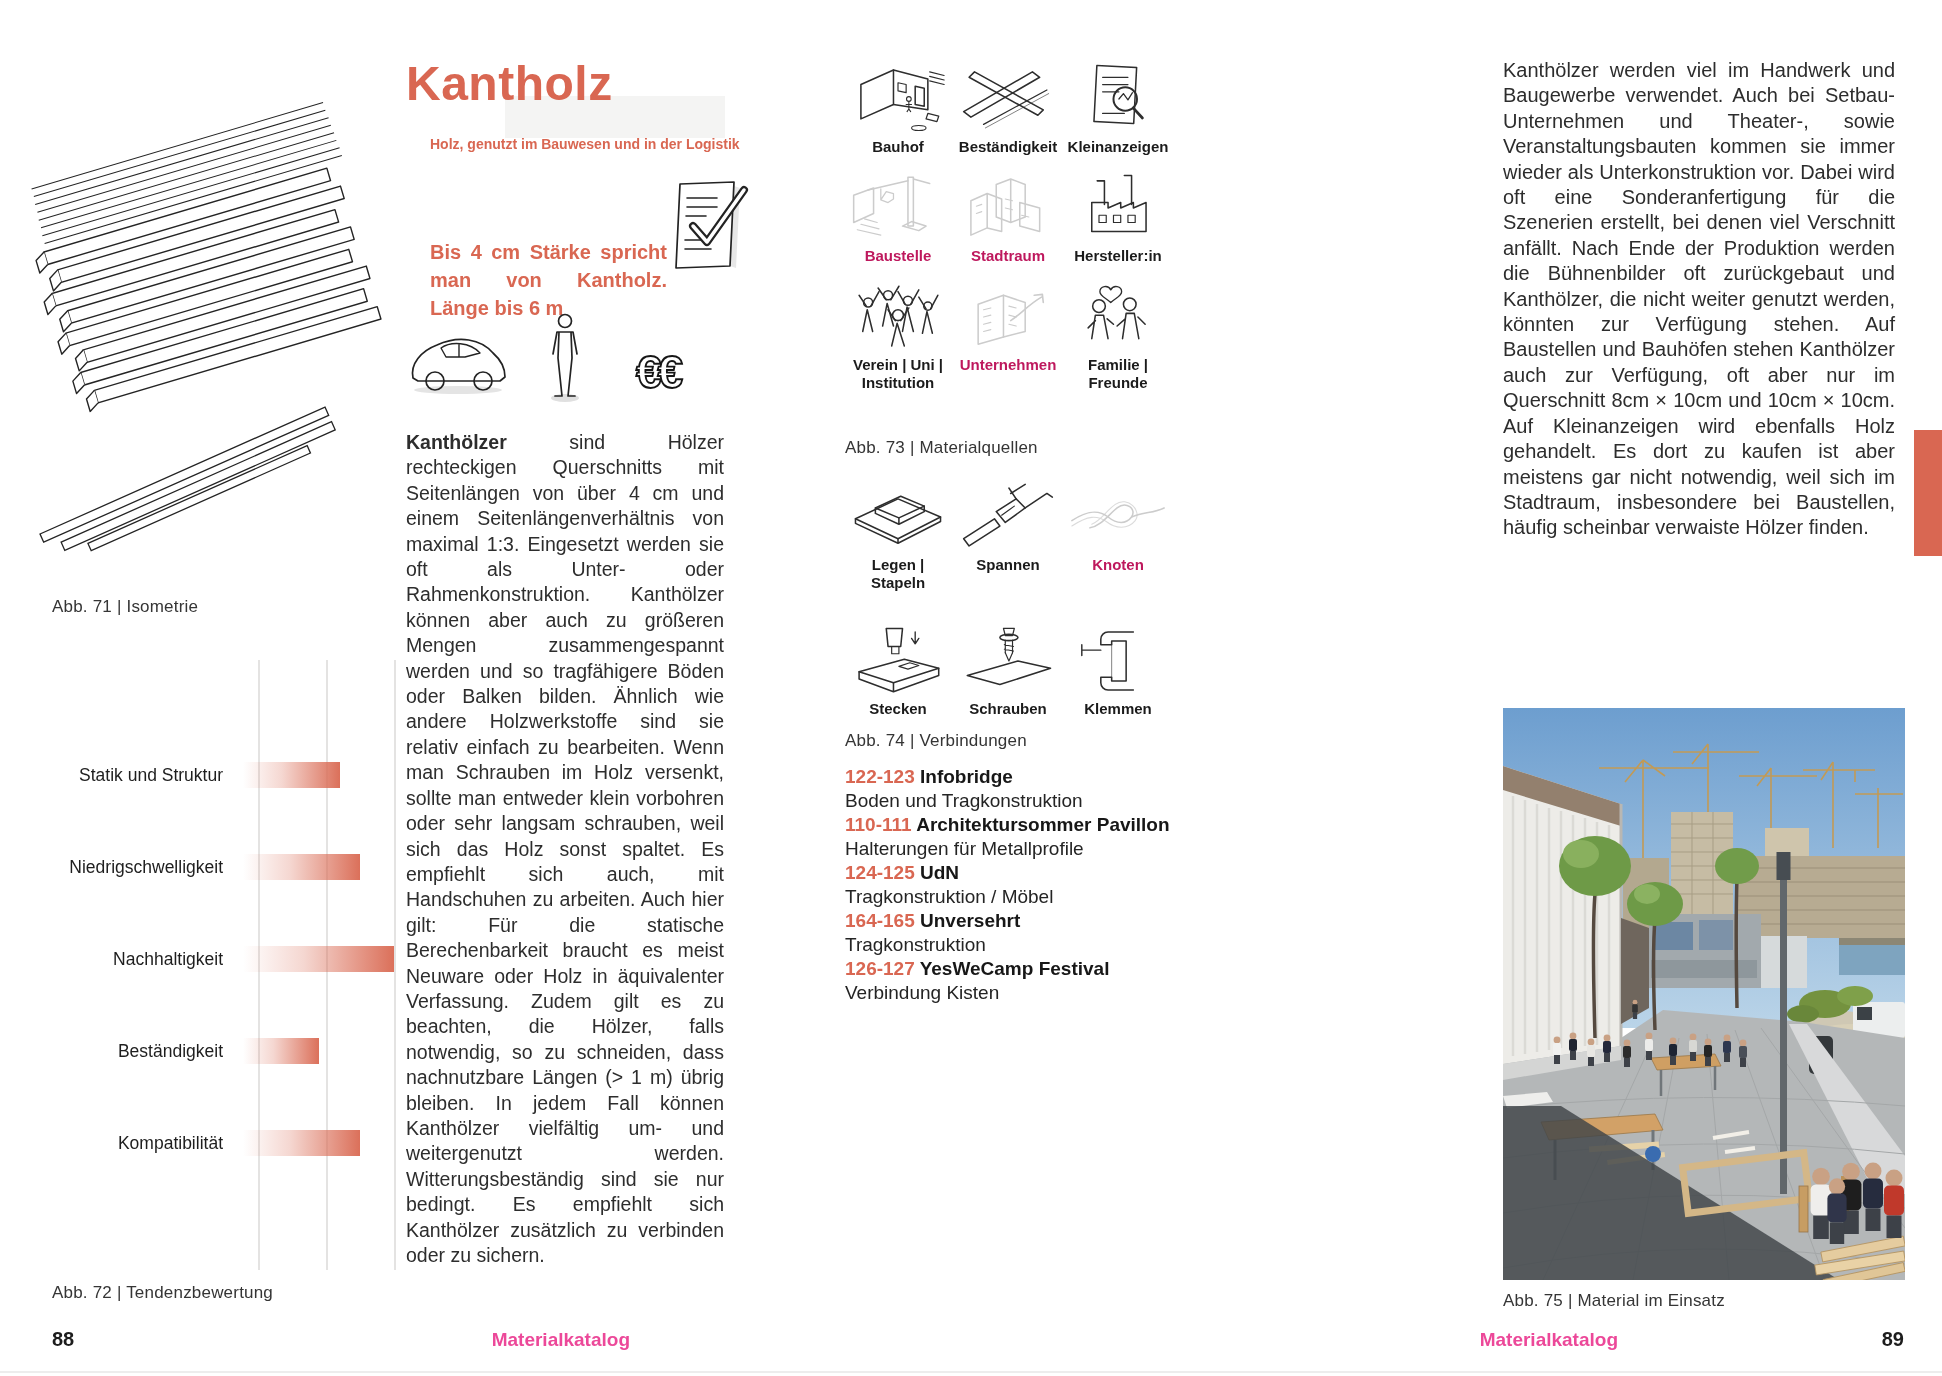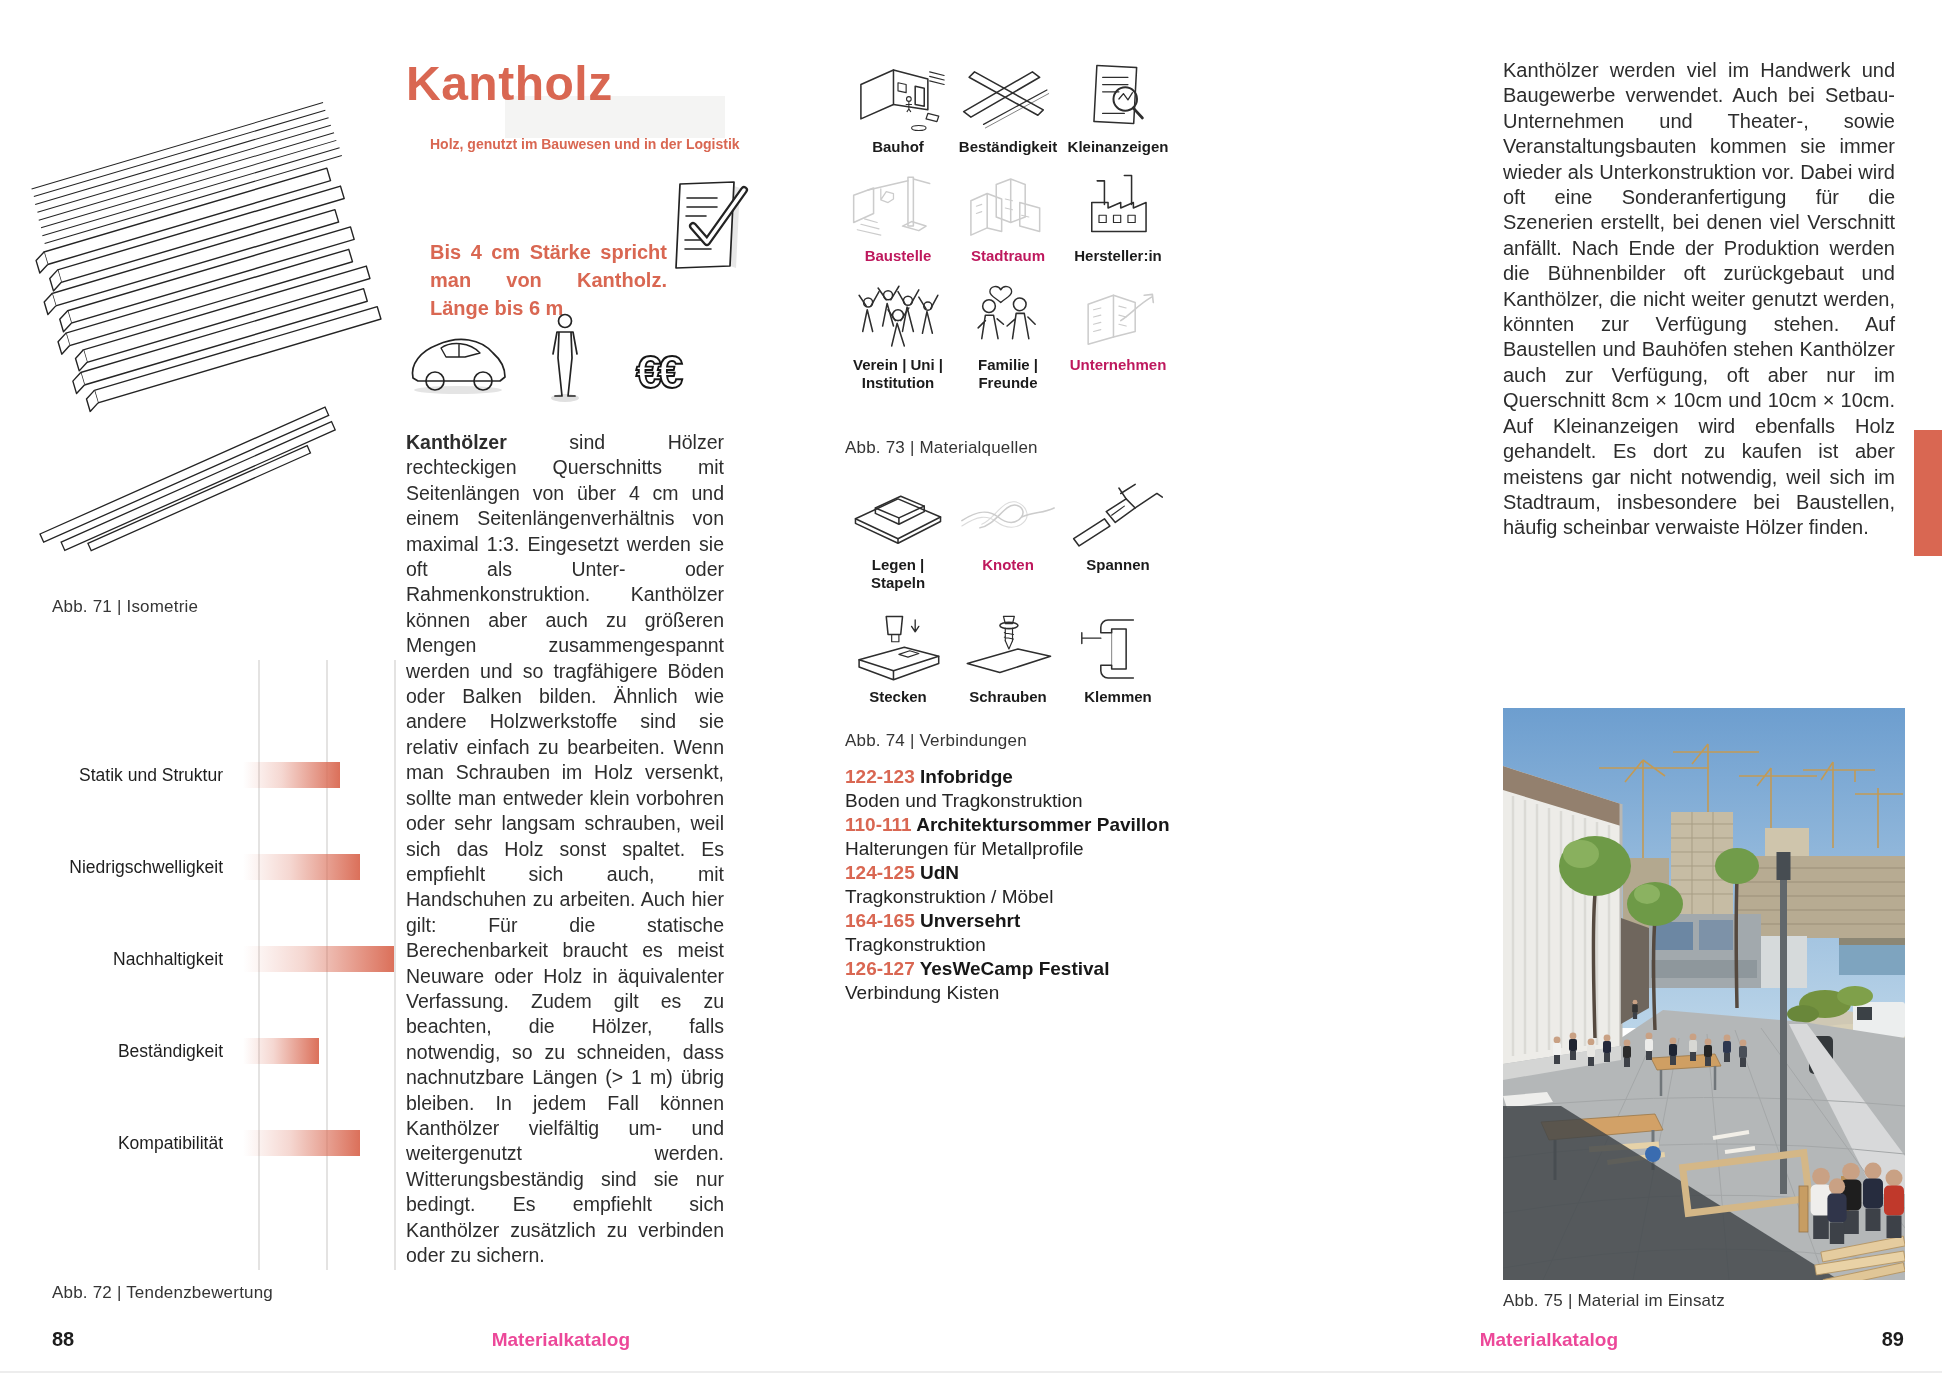--- a/index.html
+++ b/index.html
@@ -19,21 +19,21 @@
   .edge-tab{background:var(--accent)}
   .bottom-rule{left:0;right:0;top:1371px;height:2px;background:#ededed}
   
   #chart .gridline{position:absolute;top:0;height:610px;width:2px;background:#e4e3e2}
   #chart .chart-label{position:absolute;left:0;width:178px;height:44px;display:flex;align-items:center;
     justify-content:flex-end;font-size:17.5px;color:#1e1e1e;white-space:nowrap}
   #chart .bar{position:absolute;height:26px;
     background:linear-gradient(90deg,rgba(219,112,90,0) 0%,rgba(219,112,90,.28) 40%,var(--bar-end) 100%)}
   
   .icon-grid{display:grid;grid-template-columns:repeat(3,110px);row-gap:13px}
-  #connections-grid{row-gap:18px}
+  #connections-grid{row-gap:30px}
   .cell{text-align:center;color:#2e2e2e}
   .icon-box{height:78px;display:flex;align-items:center;justify-content:center}
   .sketch{width:100px;height:76px;fill:none;stroke:currentColor;stroke-width:1.7;stroke-linecap:round;stroke-linejoin:round}
   .cell-label{font-weight:bold;font-size:15px;line-height:18px;color:#1b1b1b}
   .cell.inactive{color:#cccccc}
   .cell.inactive .cell-label{color:#be185d}
   
   .ref-entry{font-size:19px;line-height:24px;color:#242424}
   .ref-pages{color:var(--accent);font-weight:bold}
   .ref-name{font-weight:bold;color:#171717}
@@ -175,63 +175,63 @@
         <div class="cell-label">Hersteller:in</div>
       </div>
       <div class="cell">
         <div class="icon-box">
           <svg class="sketch" viewBox="0 0 110 84">
             <use href="#sym-verein"></use>
           </svg>
         </div>
         <div class="cell-label">Verein | Uni | Institution</div>
       </div>
+      <div class="cell inactive">
+        <div class="icon-box">
+          <svg class="sketch" viewBox="0 0 110 84">
+            <use href="#sym-unternehmen"></use>
+          </svg>
+        </div>
+        <div class="cell-label">Unternehmen</div>
+      </div>
       <div class="cell">
         <div class="icon-box">
           <svg class="sketch" viewBox="0 0 110 84">
             <use href="#sym-familie"></use>
           </svg>
         </div>
         <div class="cell-label">Familie | Freunde</div>
-      </div>
-      <div class="cell inactive">
-        <div class="icon-box">
-          <svg class="sketch" viewBox="0 0 110 84">
-            <use href="#sym-unternehmen"></use>
-          </svg>
-        </div>
-        <div class="cell-label">Unternehmen</div>
       </div>
     </div>
   <div class="caption abs" style="left:845px;top:438px">Abb. 73 | Materialquellen</div>
 
   <div class="abs icon-grid" id="connections-grid" style="left:843px;top:478px;width:332px">
       <div class="cell">
         <div class="icon-box">
           <svg class="sketch" viewBox="0 0 110 84">
             <use href="#sym-legen"></use>
           </svg>
         </div>
         <div class="cell-label">Legen | Stapeln</div>
       </div>
+      <div class="cell">
+        <div class="icon-box">
+          <svg class="sketch" viewBox="0 0 110 84">
+            <use href="#sym-spannen"></use>
+          </svg>
+        </div>
+        <div class="cell-label">Spannen</div>
+      </div>
       <div class="cell inactive">
         <div class="icon-box">
           <svg class="sketch" viewBox="0 0 110 84">
             <use href="#sym-knoten"></use>
           </svg>
         </div>
         <div class="cell-label">Knoten</div>
-      </div>
-      <div class="cell">
-        <div class="icon-box">
-          <svg class="sketch" viewBox="0 0 110 84">
-            <use href="#sym-spannen"></use>
-          </svg>
-        </div>
-        <div class="cell-label">Spannen</div>
       </div>
       <div class="cell">
         <div class="icon-box">
           <svg class="sketch" viewBox="0 0 110 84">
             <use href="#sym-stecken"></use>
           </svg>
         </div>
         <div class="cell-label">Stecken</div>
       </div>
       <div class="cell">

